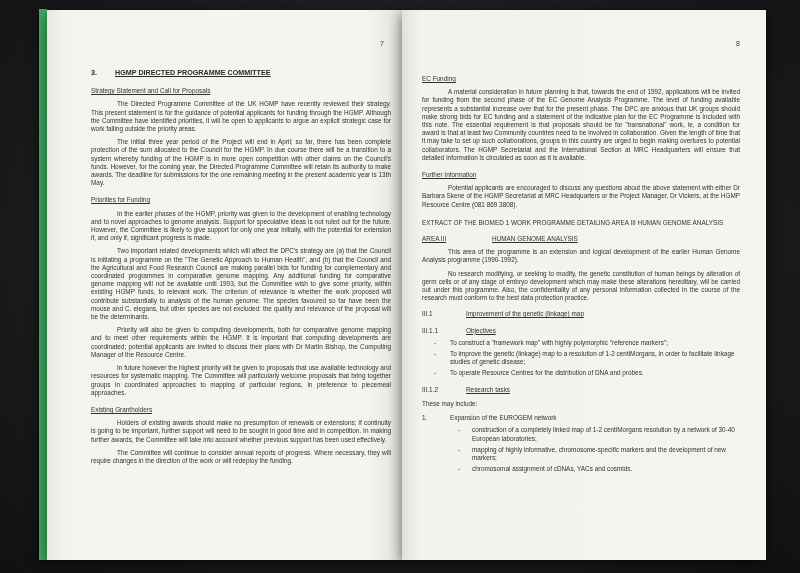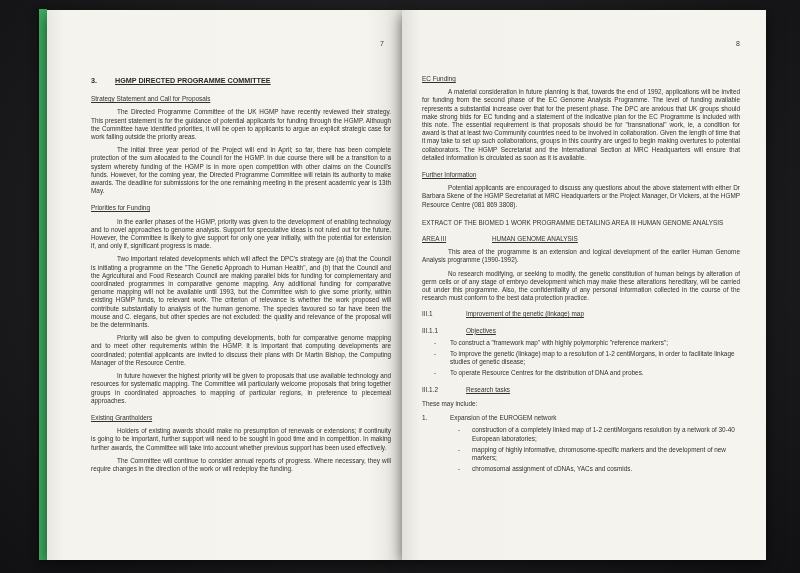--- a/index.html
+++ b/index.html
@@ -35,21 +35,21 @@
   .page-left .page-num{right:18px;}
   .page-right .page-num{right:26px;}
   .content{
     position:absolute;top:56px;bottom:8px;
     color:#33312d;font-size:6.4px;line-height:8.2px;text-align:justify;
     overflow:hidden;
   }
   .page-left .content{left:44px;right:11px;}
   .page-right .content{left:20px;right:26px;}
 
-  .doc-title{font-size:7.2px;font-weight:bold;color:#2c2a26;margin:11px 0 10px 0;text-align:left;}
+  .doc-title{font-size:7.2px;font-weight:bold;color:#2c2a26;margin:3px 0 10px 0;text-align:left;}
   .doc-title .tnum{margin-right:16px;}
   .u{text-decoration:underline;}
   .shead{margin:9px 0 5px 0;text-decoration:underline;color:#33312d;text-align:left;}
   .para{margin:0 0 5px 0;text-indent:26px;}
   .sec{margin:0;}
 
   .caps-head{margin:10px 0 6px 0;text-align:left;text-transform:none;color:#33312d;}
   .arearow{display:flex;margin:8px 0 5px 0;text-align:left;}
   .arearow .alabel{flex:none;width:70px;text-decoration:underline;}
   .arearow .atitle{text-decoration:underline;}

